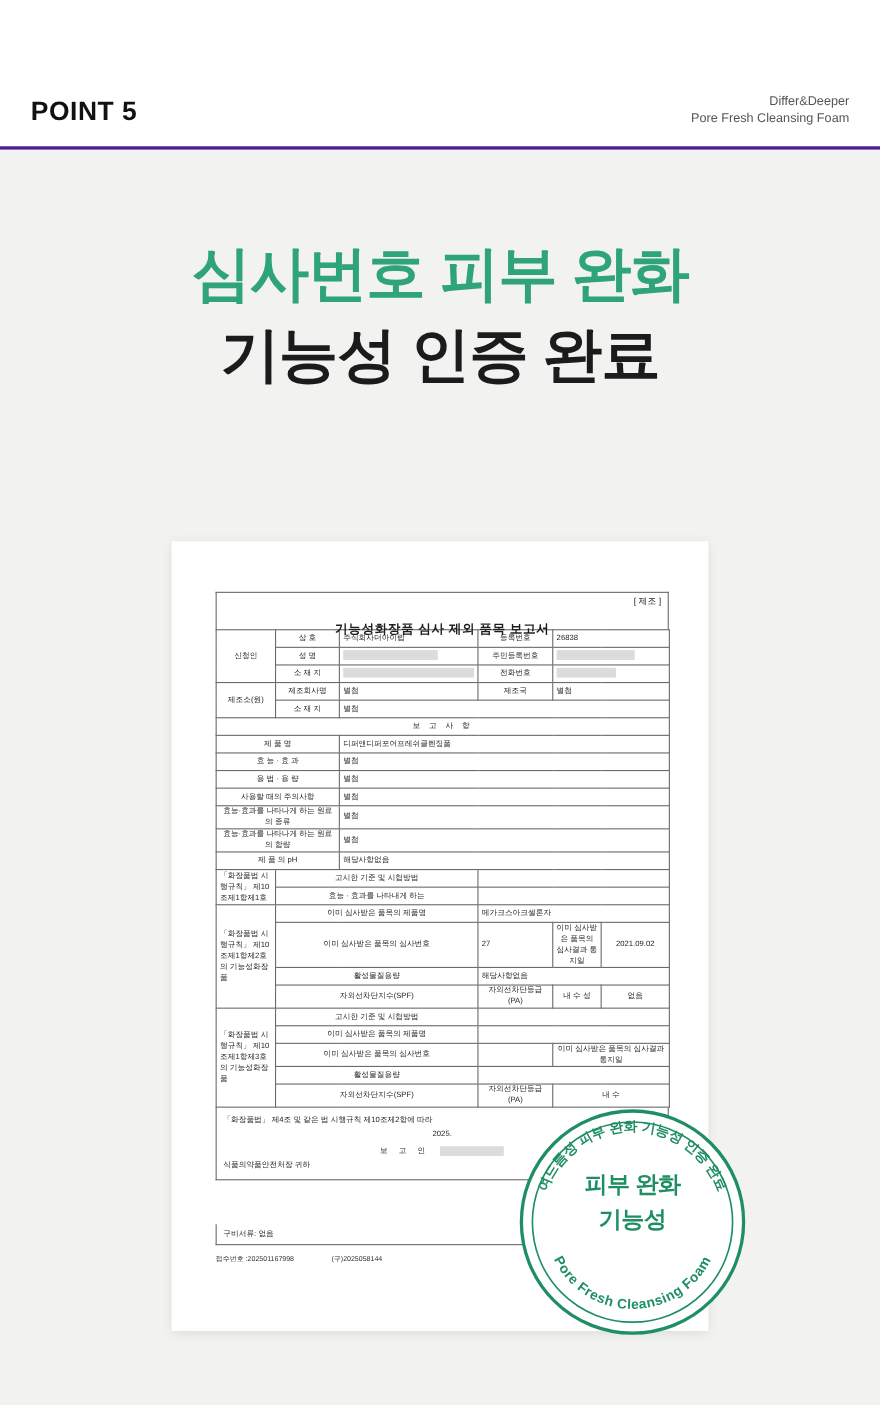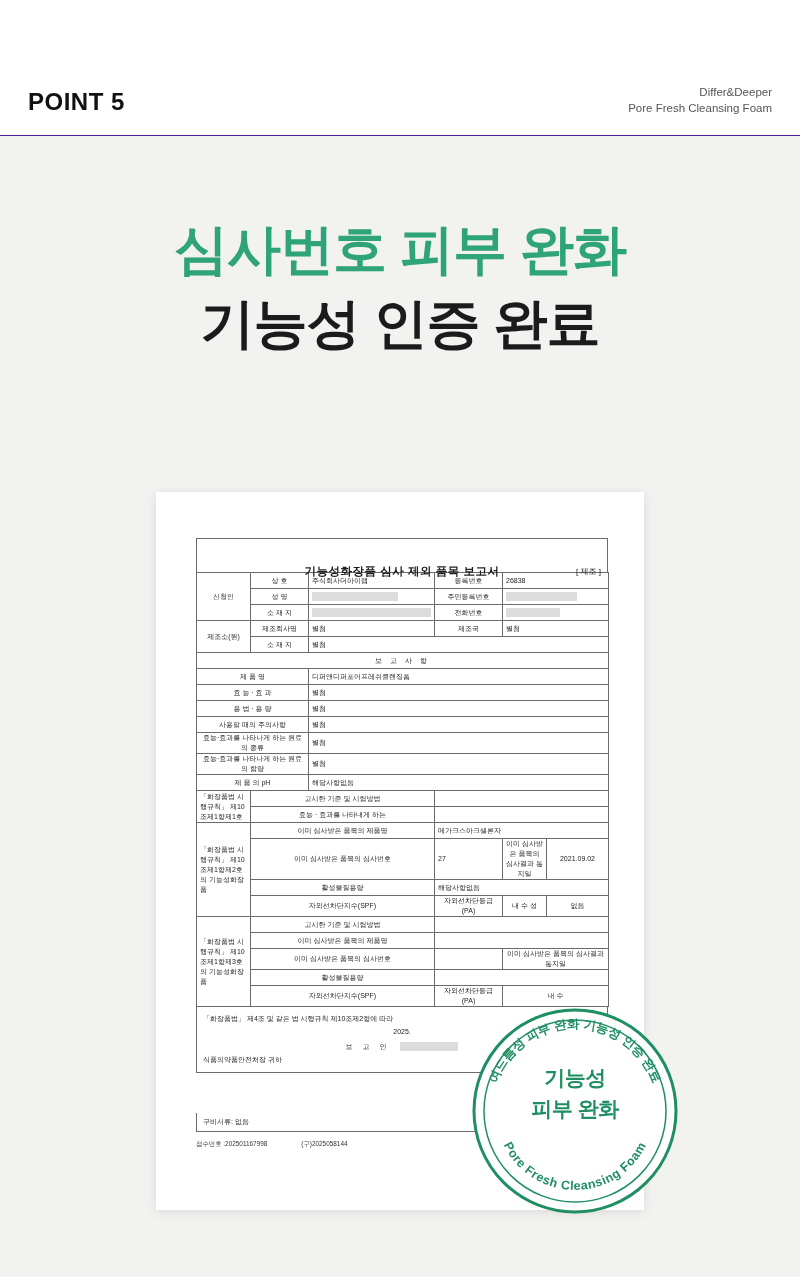--- a/index.html
+++ b/index.html
@@ -15,21 +15,21 @@
     background: #f2f2f0;
     overflow: hidden;
   }
 
   
   .header {
     position: absolute;
     left: 0; top: 0;
     width: 800px; height: 136px;
     background: #ffffff;
-    border-bottom: 1px solid #4c1d95;
+    border-bottom: 3px solid #4c1d95;
   }
   .point-label {
     position: absolute;
     left: 28px; top: 88px;
     font-size: 24px;
     font-weight: bold;
     letter-spacing: 0.5px;
     color: #111111;
   }
   .brand-lines {
@@ -90,21 +90,21 @@
     position: absolute;
     left: 0; right: 0; top: 10px;
     text-align: center;
     font-size: 11.5px;
     font-weight: bold;
     letter-spacing: 0.5px;
     margin-top: 15px;
   }
   .doc-title-right {
     position: absolute;
-    right: 6px; top: 27px;
+    right: 6px; top: 2px;
     font-size: 8px;
   }
   table.grid {
     border-collapse: collapse;
     width: 412px;
     table-layout: fixed;
   }
   table.grid td {
     border: 1px solid #6b6b6b;
     height: 16px;
@@ -375,18 +375,18 @@
       <circle cx="105" cy="105" r="101" fill="#ffffff" stroke="#1f8f63" stroke-width="3"></circle>
       <circle cx="105" cy="105" r="91" fill="none" stroke="#1f8f63" stroke-width="1.5"></circle>
       <text font-family="'Liberation Sans', sans-serif" font-size="12.5" font-weight="bold" fill="#1f8f63">
         <textPath href="#arcTop" startOffset="50%" text-anchor="middle">여드름성 피부 완화 기능성 인증 완료</textPath>
       </text>
       <text font-family="'Liberation Sans', sans-serif" font-size="12.5" font-weight="bold" fill="#1f8f63" letter-spacing="0.5">
         <textPath href="#arcBot" startOffset="50%" text-anchor="middle">Pore Fresh Cleansing Foam</textPath>
       </text>
     </svg>
     <div class="seal-text">
+      <div>피부 완화</div>
       <div>기능성</div>
-      <div>피부 완화</div>
     </div>
   </div>
 
 </div>
 
 </body></html>

